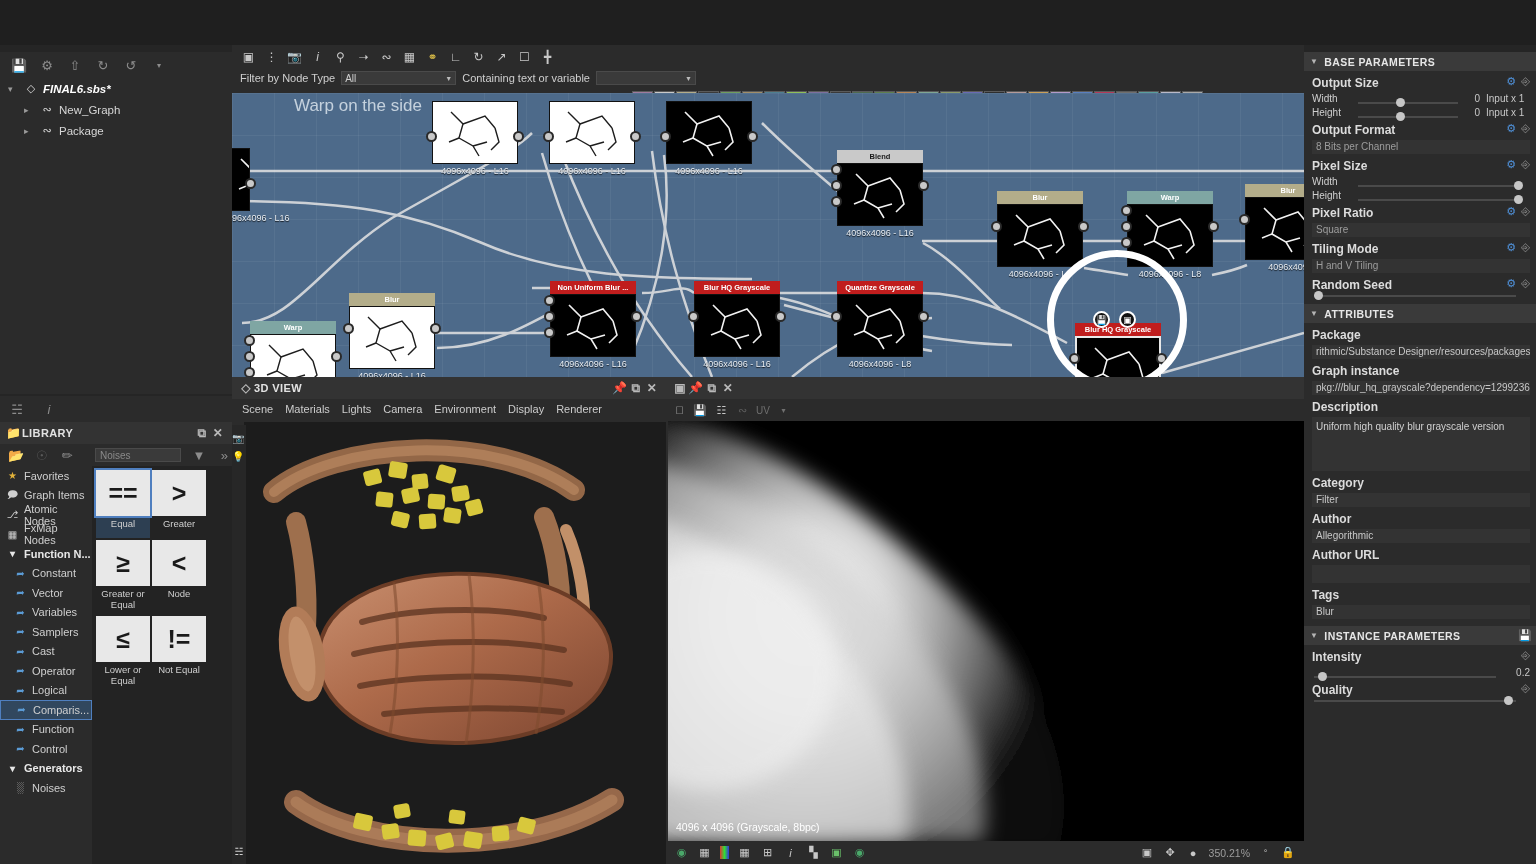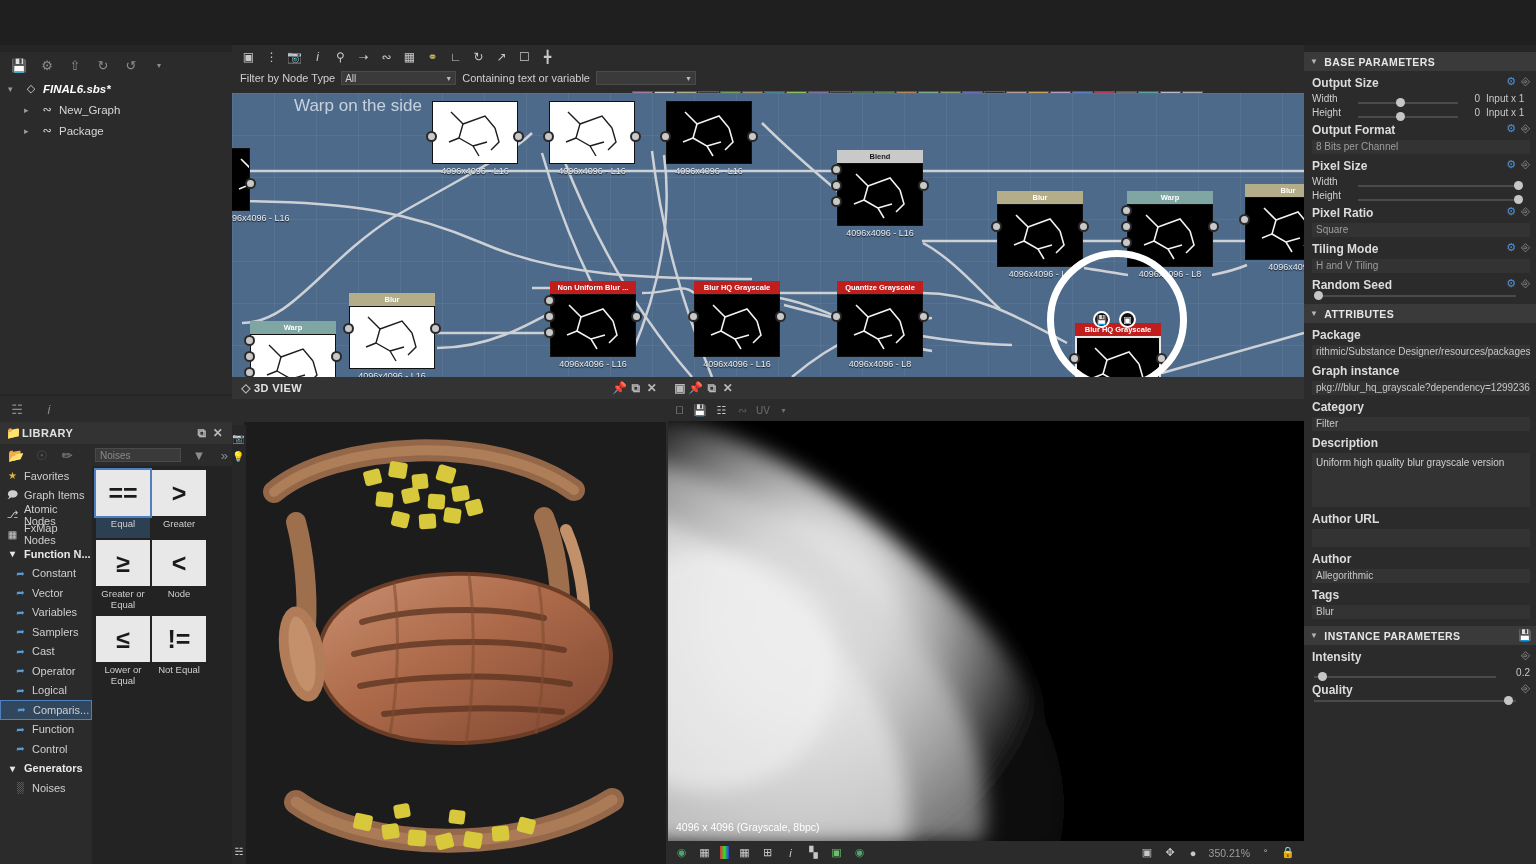--- a/index.html
+++ b/index.html
@@ -681,20 +681,29 @@
   </div>
 
   <div class="panel" id="view3d">
     <div class="ptitle">
       <span class="ic">◇</span>
       <span class="t">3D VIEW</span>
       <span class="ic">📌</span>
       <span class="ic">⧉</span>
       <span class="ic">✕</span>
     </div>
+    <div class="menubar" id="v3dmenu">
+        <span>Scene</span>
+        <span>Materials</span>
+        <span>Lights</span>
+        <span>Camera</span>
+        <span>Environment</span>
+        <span>Display</span>
+        <span>Renderer</span>
+      </div>
     <div id="v3dcanvas">
       <svg width="422" height="442" viewBox="0 0 422 442">
         <defs>
           <linearGradient id="meat" x1="0" y1="0" x2="1" y2="1">
             <stop offset="0%" stop-color="#c99070"></stop>
               <stop offset="45%" stop-color="#ad6a4a"></stop>
             <stop offset="100%" stop-color="#7c4530"></stop>
           </linearGradient>
           <linearGradient id="crust" x1="0" y1="0" x2="0" y2="1">
             <stop offset="0%" stop-color="#b5825e"></stop>
@@ -930,34 +939,34 @@
 
     <div class="prow">
       <div class="plabel">Package</div>
       <div class="pfield" style="color:#c8c8c8">rithmic/Substance Designer/resources/packages/blur_hq</div>
     </div>
     <div class="prow">
       <div class="plabel">Graph instance</div>
       <div class="pfield" style="color:#c8c8c8">pkg:///blur_hq_grayscale?dependency=1299236171</div>
     </div>
     <div class="prow">
+      <div class="plabel">Description</div>
+      <div class="ptextarea">Uniform high quality blur grayscale version</div>
+    </div>
+    <div class="prow">
       <div class="plabel">Category</div>
       <div class="pfield" style="color:#c8c8c8">Filter</div>
     </div>
     <div class="prow">
-      <div class="plabel">Description</div>
-      <div class="ptextarea">Uniform high quality blur grayscale version</div>
+      <div class="plabel">Author</div>
+      <div class="pfield" style="color:#c8c8c8">Allegorithmic</div>
     </div>
     <div class="prow">
       <div class="plabel">Author URL</div>
       <div class="pfield" style="height:18px"></div>
-    </div>
-    <div class="prow">
-      <div class="plabel">Author</div>
-      <div class="pfield" style="color:#c8c8c8">Allegorithmic</div>
     </div>
     <div class="prow">
       <div class="plabel">Tags</div>
       <div class="pfield" style="color:#c8c8c8">Blur</div>
     </div>
 
     <div class="sect" style="margin-top:7px">
       <span class="chev">▼</span>
       <span style="flex:1">INSTANCE PARAMETERS</span>
       <span style="color:#cfcfcf;font-size:11px;margin-right:4px">💾</span>

